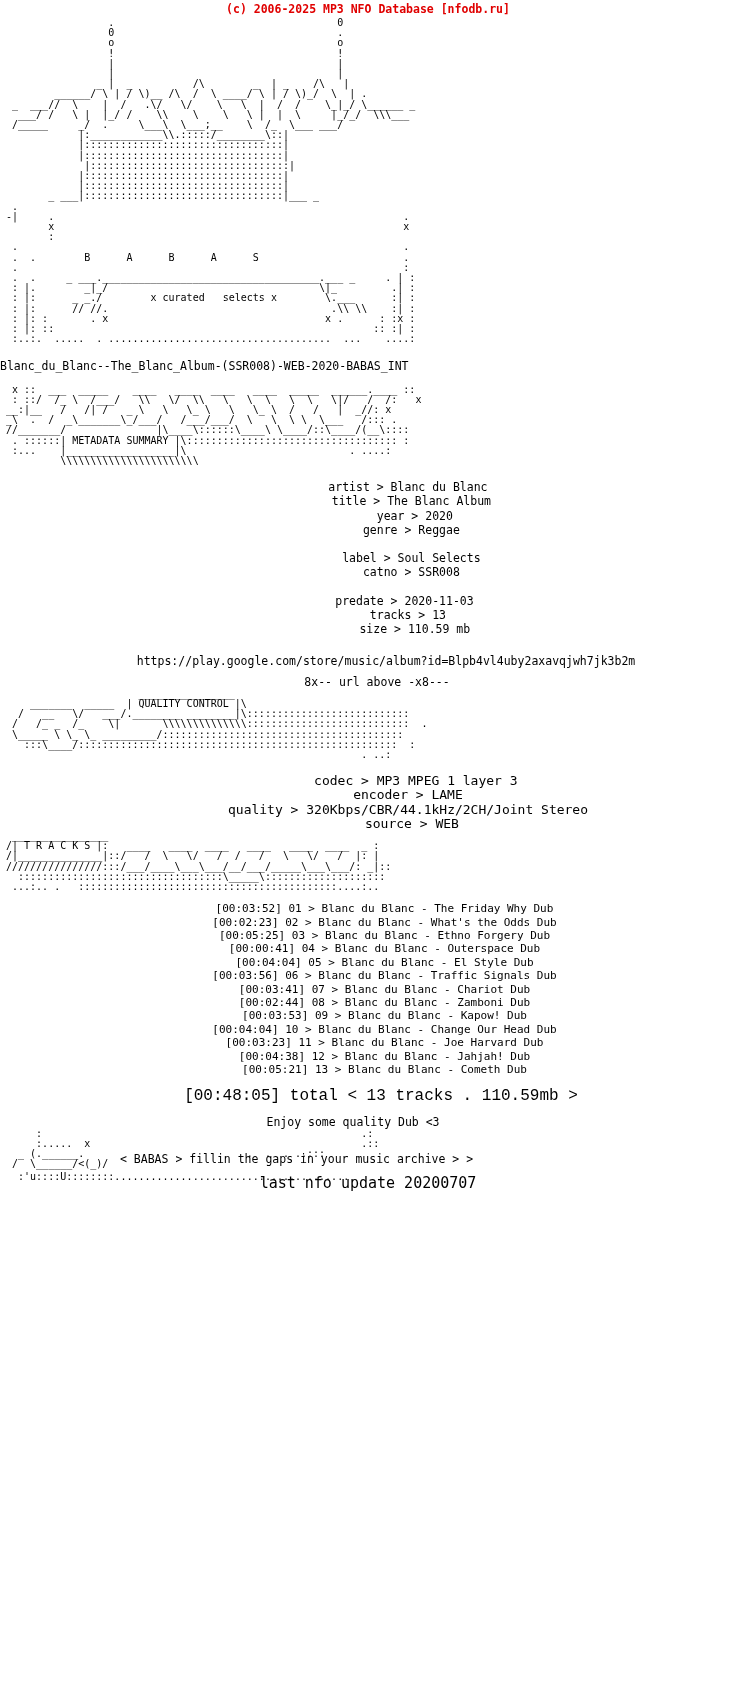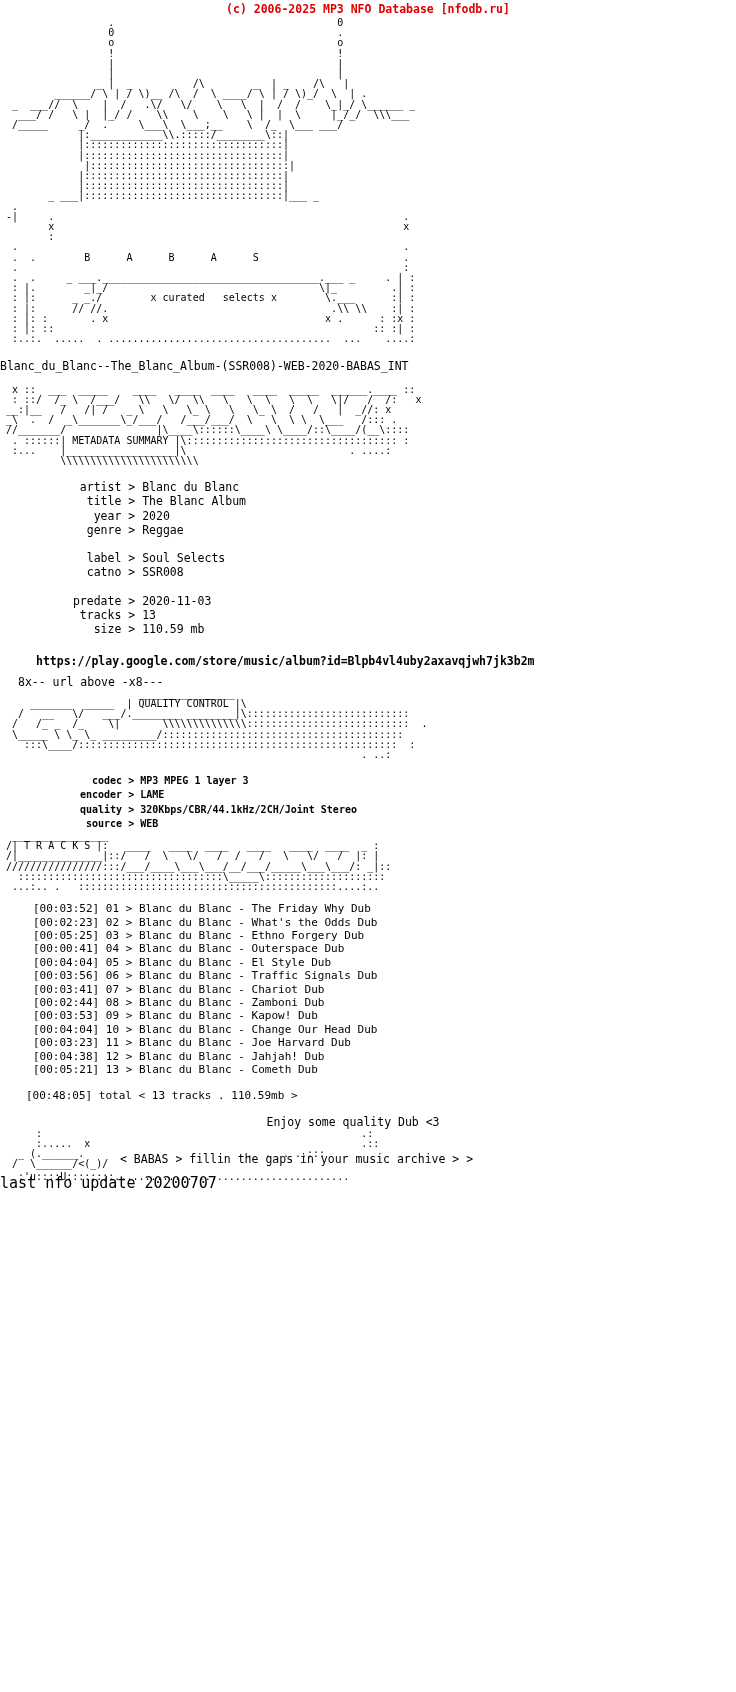--- a/index.html
+++ b/index.html
@@ -20,20 +20,21 @@
     width: 736px;
     height: 1692px;
     position: relative;
   }
   pre {
     margin: 0;
     padding: 0;
     font-family: "DejaVu Sans Mono", "Liberation Mono", monospace;
     white-space: pre;
     color: #000;
+    text-align: center;
   }
   .hdr-copyright {
     text-align: center;
     color: #e00000;
     font-weight: bold;
     font-size: 11.5px;
     line-height: 14px;
     padding-top: 2px;
     letter-spacing: 0px;
   }
@@ -58,45 +59,45 @@
     line-height: 14.2px;
     padding-left: 66px;
     padding-top: 14px;
   }
   .urlblock {
     font-size: 11.5px;
     line-height: 14.2px;
     padding-left: 18px;
     padding-top: 12px;
   }
-  .urlblock .indent { padding-left: 18px; font-weight: bold; }
+  .urlblock .indent { padding-left: 18px; }
   .qc-block {
-    font-size: 10px;
+    font-size: 13px;
     line-height: 14.2px;
     padding-left: 80px;
     padding-top: 14px;
-    font-weight: bold;
   }
   .tracks-head {
     font-size: 11.5px;
     line-height: 14.2px;
     padding-left: 50px;
     padding-top: 12px;
   }
   .tracks-list {
     font-size: 11px;
     line-height: 13.4px;
     padding-left: 33px;
     padding-top: 10px;
   }
   .tracks-total {
-    font-size: 11px;
+    font-size: 16px;
     line-height: 14.2px;
     padding-left: 26px;
     padding-top: 12px;
+    font-family: Liberation Mono, monospace;
   }
   .notes-text {
     text-align: center;
     font-size: 11.5px;
     line-height: 14px;
     padding-top: 12px;
     padding-right: 30px;
   }
   .sig-line {
     font-size: 11.5px;

